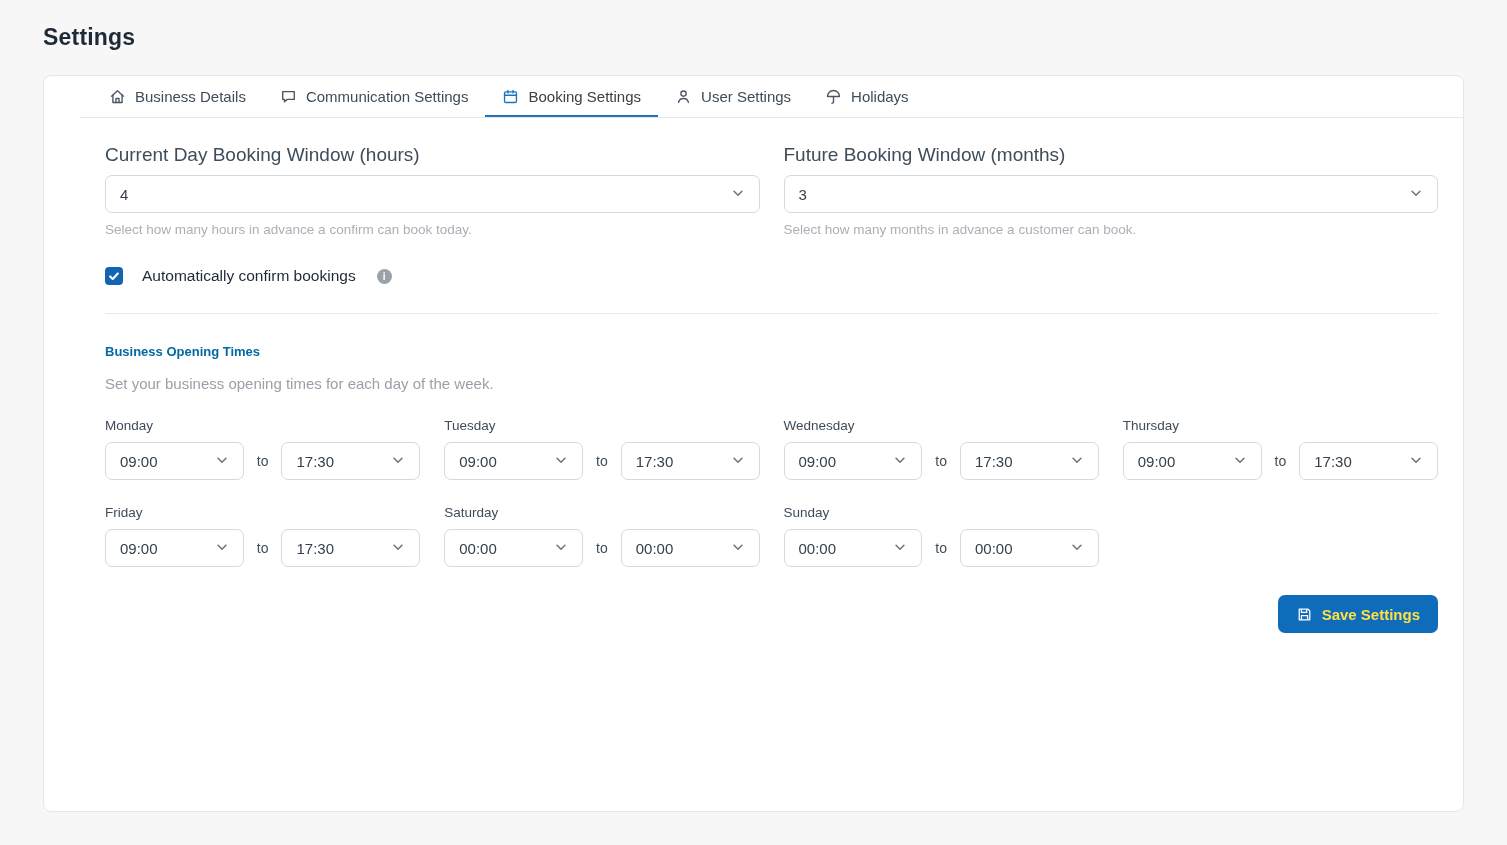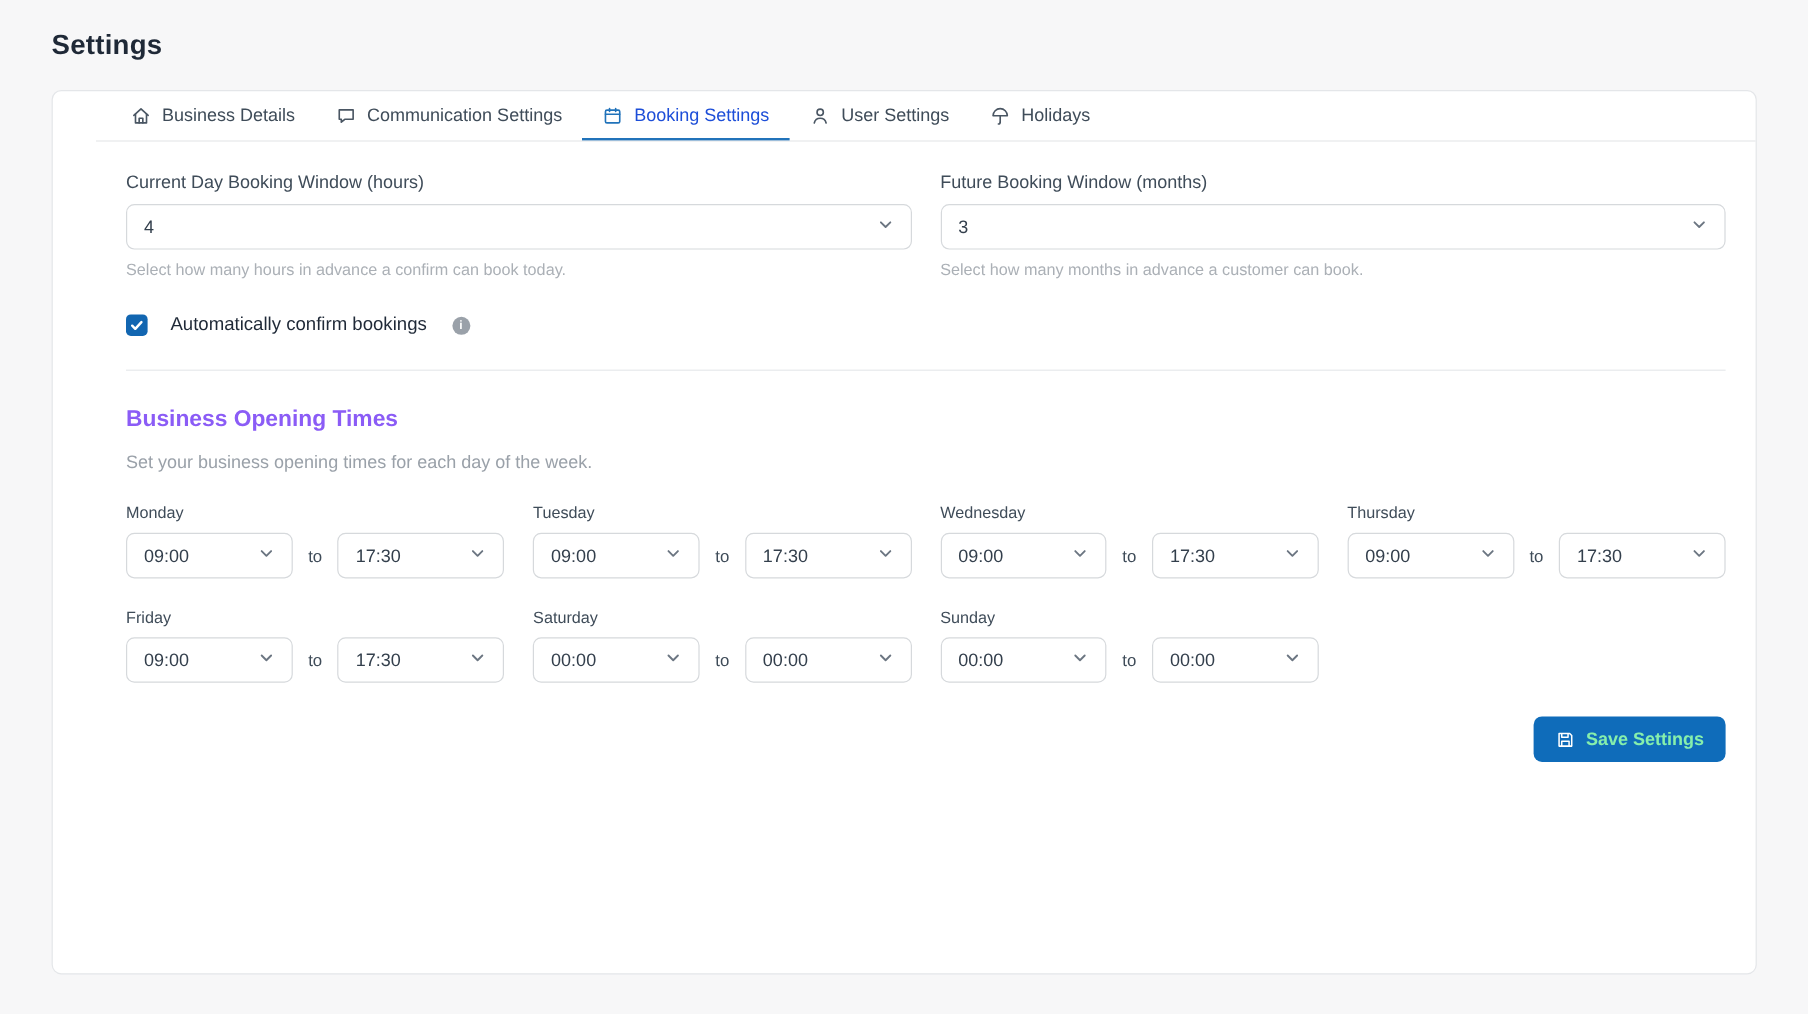--- a/index.html
+++ b/index.html
@@ -30,29 +30,29 @@
     padding:0 12px;
   }
   .tab {
     display:flex; align-items:center; gap:9px;
     padding:12px 17px 10px;
     font-size:15px; color:#3f4c59;
     border-bottom:2px solid transparent;
     cursor:pointer; white-space:nowrap;
   }
   .tab .ticon { display:flex; color:#4a5663; }
-  .tab.active { color:#1d4ed8; border-bottom-color:#2173ba; }
+  .tab.active { color:#404040; border-bottom-color:#2173ba; }
   .tab.active .ticon { color:#2173ba; }
 
   .content { padding:26px 25px 26px; }
 
   .grid-2 { display:grid; grid-template-columns:1fr 1fr; column-gap:24px; }
 
   .field-label {
-    display:block; font-size:15px; color:#3f4c59; margin:0 0 9px;
+    display:block; font-size:19px; color:#3f4c59; margin:0 0 9px;
   }
   .select {
     height:38px; background:#fff;
     border:1px solid #d6d9dc; border-radius:7px;
     display:flex; align-items:center; justify-content:space-between;
     padding:0 14px; font-size:15px; color:#333f4c;
     cursor:pointer;
   }
   .help { margin-top:9px; font-size:13.5px; color:#abb0b6; }
 
@@ -66,36 +66,36 @@
   .info-icon {
     width:15px; height:15px; border-radius:50%;
     background:#9aa1a9; color:#fff;
     font-size:10px; font-weight:700; font-style:normal;
     display:flex; align-items:center; justify-content:center;
     margin-left:2px; cursor:pointer;
   }
 
   .divider { border:none; border-top:1px solid #e7e9eb; margin:28px 0 30px; }
 
-  .section-title { font-size:19px; font-weight:700; color:#8b5cf6; margin:0 0 16px; }
+  .section-title { font-size:13px; font-weight:700; color:#0369a1; margin:0 0 16px; }
   .section-sub { font-size:15px; color:#9aa1a9; margin:0 0 26px; }
 
   .days-grid {
     display:grid; grid-template-columns:1fr 1fr 1fr 1fr;
     column-gap:24px; row-gap:25px;
   }
   .day-label { font-size:13.5px; color:#3f4c59; margin-bottom:9px; }
   .day-row { display:flex; align-items:center; gap:13px; }
   .day-row .select { flex:1; }
   .to-label { font-size:14px; color:#3f4c59; flex:0 0 auto; }
 
   .actions { display:flex; justify-content:flex-end; margin-top:28px; }
   .save-btn {
     display:flex; align-items:center; gap:9px;
-    background:#0f6cba; color:#86efac;
+    background:#0f6cba; color:#fde047;
     border:none; border-radius:7px;
     height:38px; padding:0 18px;
     font-size:15px; font-weight:600;
     font-family:"Liberation Sans", sans-serif;
     cursor:pointer;
   }
 </style>
 </head>
 <body>
 

